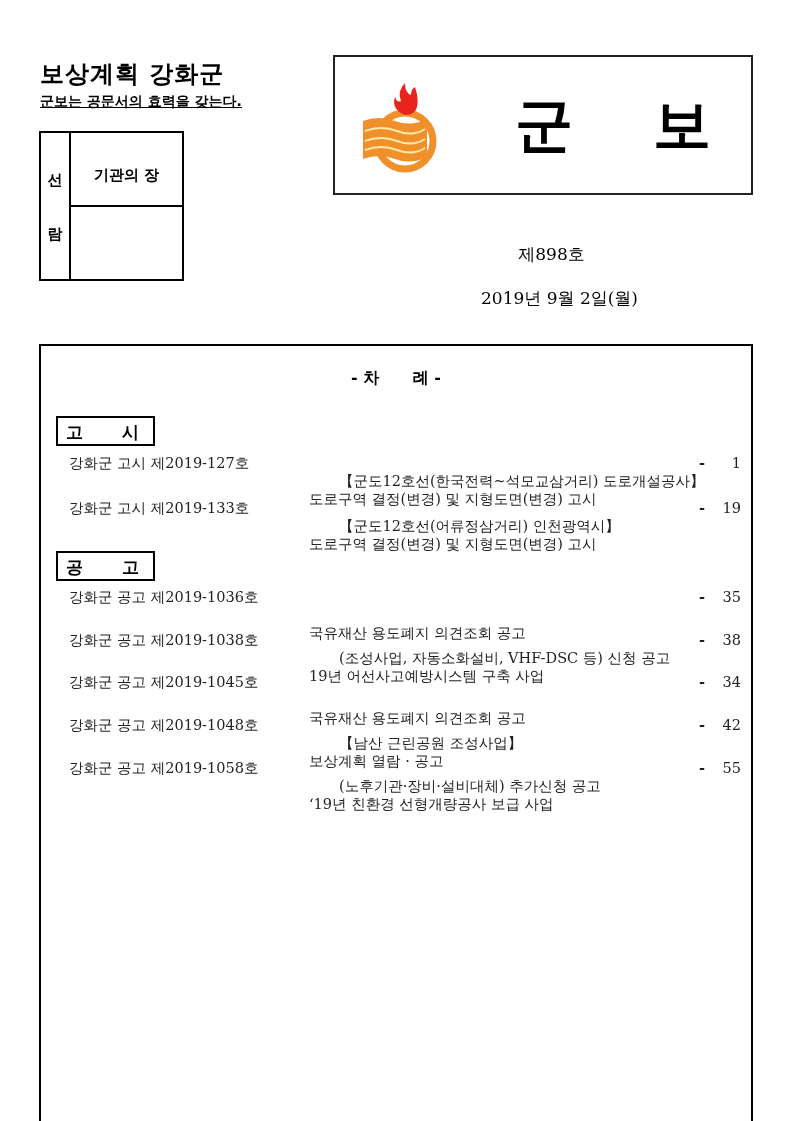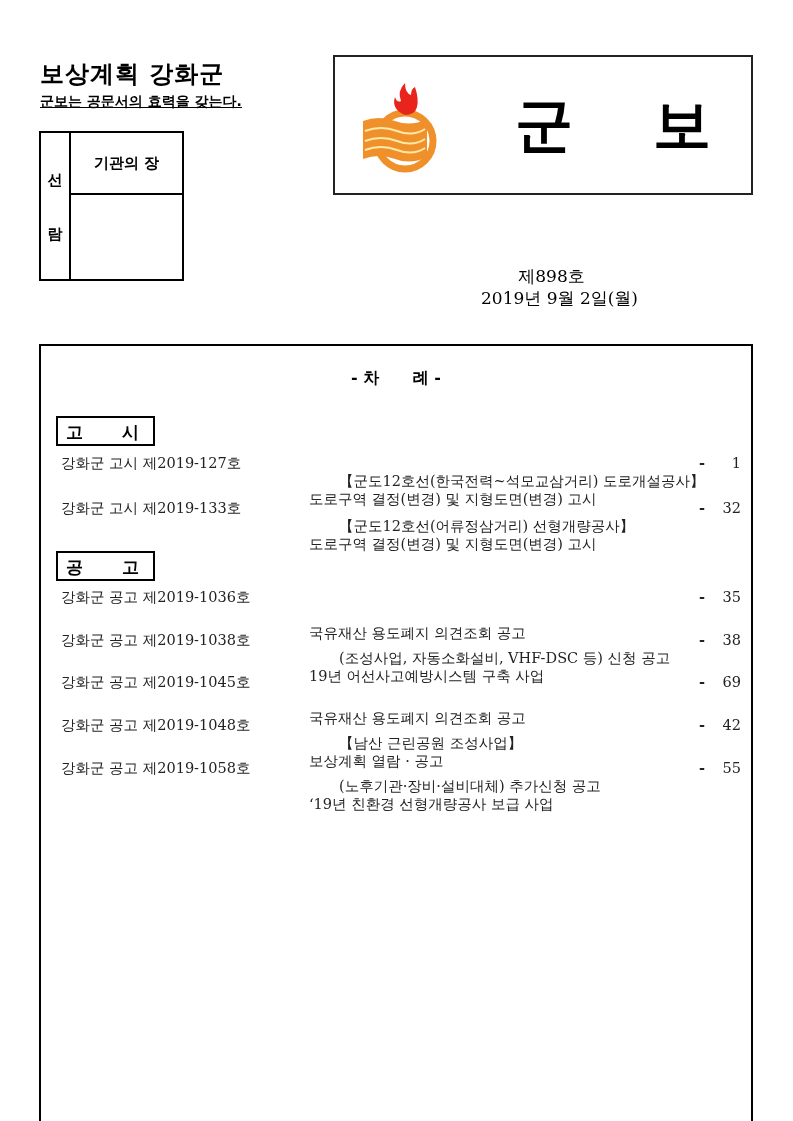--- a/index.html
+++ b/index.html
@@ -7,43 +7,43 @@
   body { position: relative; font-family: "DejaVu Sans", sans-serif; color: #000; }
 
   .org-title { position: absolute; left: 40px; top: 58px; font-size: 24px; font-weight: bold; letter-spacing: 1px; white-space: nowrap; }
   .org-sub { position: absolute; left: 40px; top: 93px; font-size: 14px; font-weight: bold; white-space: nowrap; text-decoration: underline; }
 
   .review-box { position: absolute; left: 39px; top: 131px; width: 145px; height: 150px; border: 2px solid #000; }
   .review-left { position: absolute; left: 0; top: 0; width: 30px; height: 100%; border-right: 2px solid #000; }
   .review-char { position: absolute; left: 0; width: 28px; text-align: center; font-size: 15px; font-weight: bold; }
   .review-char.c1 { top: 38px; }
   .review-char.c2 { top: 92px; }
-  .review-head { position: absolute; left: 30px; top: 0; right: 0; height: 62px; border-bottom: 2px solid #000; display: flex; align-items: center; justify-content: center; font-size: 15px; font-weight: bold; }
+  .review-head { position: absolute; left: 30px; top: 12px; right: 0; height: 62px; border-bottom: 2px solid #000; display: flex; align-items: center; justify-content: center; font-size: 15px; font-weight: bold; }
 
   .mast { position: absolute; left: 333px; top: 55px; width: 420px; height: 140px; border: 2px solid #222; }
   .logo { position: absolute; left: 22px; top: 22px; width: 90px; height: 95px; }
   .mast-char { position: absolute; top: 30px; font-size: 58px; font-weight: bold; font-family: "DejaVu Sans", sans-serif; }
   .mast-char.m1 { left: 180px; }
   .mast-char.m2 { left: 318px; }
 
-  .issue-no { position: absolute; left: 0; width: 100%; text-align: center; padding-left: 340px; padding-right: 30px; top: 243px; font-size: 17px; font-family: "DejaVu Serif", serif; margin-top: 22px; }
+  .issue-no { position: absolute; left: 0; width: 100%; text-align: center; padding-left: 340px; padding-right: 30px; top: 243px; font-size: 17px; font-family: "DejaVu Serif", serif; }
   .issue-no span, .issue-date span { display: inline-block; }
   .issue-no { left: 0; }
   .issue-date { position: absolute; top: 287px; left: 8px; width: 100%; text-align: center; padding-left: 340px; padding-right: 30px; font-size: 17px; font-family: "DejaVu Serif", serif; }
 
   .toc-frame { position: absolute; left: 39px; top: 344px; width: 714px; height: 867px; border: 2px solid #000; }
   .toc-title { position: absolute; top: 22px; left: 0; width: 100%; text-align: center; font-size: 16px; font-weight: bold; white-space: pre; }
 
   .section-label { position: absolute; left: 15px; width: 99px; height: 30px; border: 2px solid #000; font-size: 17px; font-weight: bold; }
   .section-label span { position: absolute; top: 3px; }
   .section-label .s1 { left: 8px; }
   .section-label .s2 { left: 64px; }
 
   .entry { position: absolute; left: 0; width: 100%; font-family: "DejaVu Serif", serif; font-size: 14.5px; line-height: 18px; color: #222; }
-  .entry .num { position: absolute; left: 20px; white-space: nowrap; }
+  .entry .num { position: absolute; left: 28px; white-space: nowrap; }
   .entry .t1 { position: absolute; left: 268px; white-space: nowrap; margin-top: 36px; }
   .entry .t2 { position: absolute; left: 270px; top: 18px; white-space: nowrap; margin-left: 28px; }
   .entry .dash { position: absolute; left: 658px; font-weight: bold; }
   .entry .page { position: absolute; right: 10px; text-align: right; }
 </style>
 </head>
 <body>
 
 <div class="org-title">보상계획 강화군</div>
 <div class="org-sub">군보는 공문서의 효력을 갖는다.</div>
@@ -84,23 +84,23 @@
     <span class="num">강화군 고시 제2019-127호</span>
     <span class="t1">도로구역 결정(변경) 및 지형도면(변경) 고시</span>
     <span class="t2">【군도12호선(한국전력~석모교삼거리) 도로개설공사】</span>
     <span class="dash">-</span>
     <span class="page">1</span>
   </div>
 
   <div class="entry" style="top:153px;">
     <span class="num">강화군 고시 제2019-133호</span>
     <span class="t1">도로구역 결정(변경) 및 지형도면(변경) 고시</span>
-    <span class="t2">【군도12호선(어류정삼거리) 선형개량공사】</span>
+    <span class="t2">【군도12호선(어류정삼거리) 인천광역시】</span>
     <span class="dash">-</span>
-    <span class="page">32</span>
+    <span class="page">19</span>
   </div>
 
   <div class="section-label" style="top:205px;">
     <span class="s1">공</span>
     <span class="s2">고</span>
   </div>
 
   <div class="entry" style="top:242px;">
     <span class="num">강화군 공고 제2019-1036호</span>
     <span class="t1">국유재산 용도폐지 의견조회 공고</span>
@@ -113,21 +113,21 @@
     <span class="t1">19년 어선사고예방시스템 구축 사업</span>
     <span class="t2">(조성사업, 자동소화설비, VHF-DSC 등) 신청 공고</span>
     <span class="dash">-</span>
     <span class="page">38</span>
   </div>
 
   <div class="entry" style="top:327px;">
     <span class="num">강화군 공고 제2019-1045호</span>
     <span class="t1">국유재산 용도폐지 의견조회 공고</span>
     <span class="dash">-</span>
-    <span class="page">69</span>
+    <span class="page">34</span>
   </div>
 
   <div class="entry" style="top:370px;">
     <span class="num">강화군 공고 제2019-1048호</span>
     <span class="t1">보상계획 열람 · 공고</span>
     <span class="t2">【남산 근린공원 조성사업】</span>
     <span class="dash">-</span>
     <span class="page">42</span>
   </div>
 

